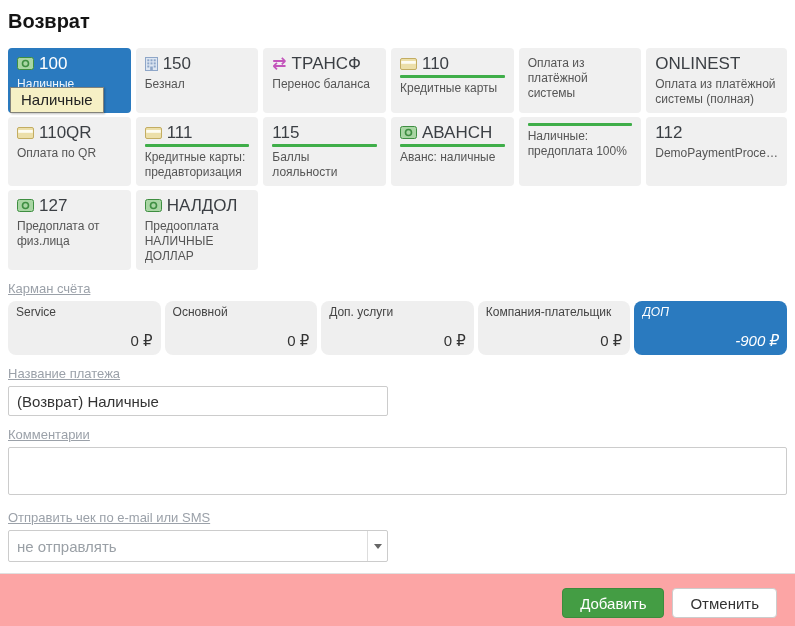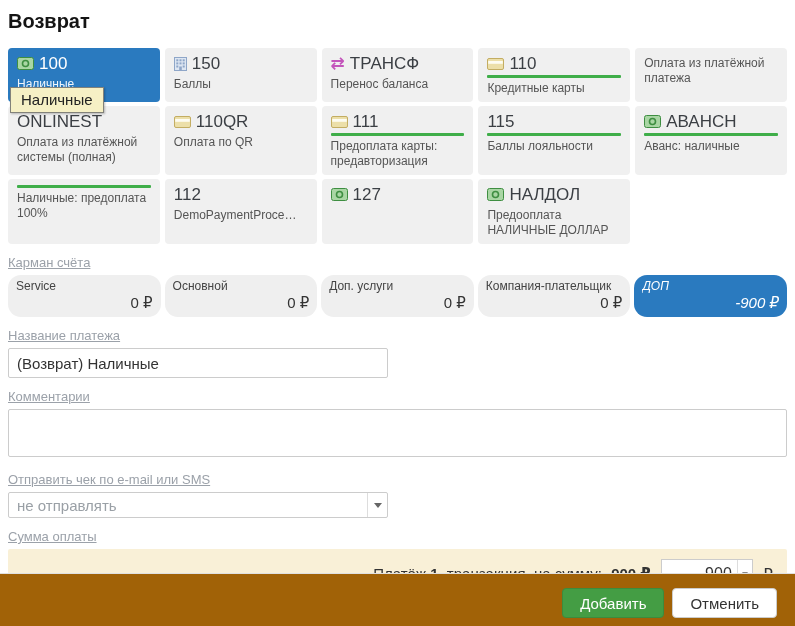--- a/index.html
+++ b/index.html
@@ -6,21 +6,21 @@
   html,body { margin:0; padding:0; }
   body {
     width:795px; height:626px;
     font-family:"Liberation Sans","DejaVu Sans",sans-serif;
     background:#fff; color:#333; position:relative; overflow:hidden;
   }
   .page { padding:0 8px; }
   .page-title { font-size:20px; font-weight:bold; color:#141414; margin:10px 0 15px; }
 
   
-  .tiles { display:grid; grid-template-columns:repeat(5,1fr); gap:4px 5px; }
+  .tiles { display:grid; grid-template-columns:repeat(6,1fr); gap:4px 5px; }
   .tile { background:#f0f0f0; border-radius:4px; padding:5px 9px 6px; min-height:52px; position:relative; cursor:pointer; }
   .tile .code-row { display:flex; align-items:center; gap:5px; font-size:17px; color:#3b3f44; line-height:21px; white-space:nowrap; }
   .tile .underline { height:3px; background:#3fae49; border-radius:1px; margin-top:1px; }
   .tile .label { font-size:12px; color:#555; margin-top:3px; line-height:15px; overflow:hidden; }
   .tile.selected { background:#2a7abf; }
   .tile.selected .code-row { color:#fff; }
   .tile.selected .label { color:#f0f6fc; }
   .tile-icon { display:inline-flex; align-items:center; }
   .transfer-glyph { color:#c355bb; font-size:17px; line-height:17px; font-weight:bold; }
 
@@ -28,54 +28,54 @@
     position:absolute; left:2px; top:39px; z-index:6;
     background:#f6f0c5; border:1px solid #82827a; color:#222;
     padding:3px 10px 4px; font-size:15px; white-space:nowrap;
     box-shadow:1px 1px 2px rgba(0,0,0,.25);
   }
 
   .section-label { font-size:13px; color:#9ba1a9; margin:11px 0 5px;text-decoration:underline; }
 
   
   .pockets { display:flex; gap:4px; }
-  .pocket { flex:1; background:#efefef; border-radius:13px; height:42px; padding:4px 8px 5px;
+  .pocket { flex:1; background:#efefef; border-radius:8px; height:54px; padding:4px 8px 5px;
             display:flex; flex-direction:column; justify-content:space-between; cursor:pointer; }
   .pocket .name { font-size:12px; color:#444; white-space:nowrap; overflow:hidden; }
   .pocket .value { font-size:15px; color:#333; text-align:right; }
   .pocket.selected { background:#2a7abf;font-style:italic; }
   .pocket.selected .name, .pocket.selected .value { color:#fff; }
 
   .text-input { width:380px; height:30px; border:1px solid #ccc; border-radius:2px;
                 padding:14px 8px; font-size:15px; color:#333; font-family:inherit; }
   .comments-area { width:100%; height:48px; border:1px solid #ccc; border-radius:2px;
                    padding:4px 8px; resize:none; font-family:inherit; font-size:14px; }
 
-  .select-box { width:380px; height:26px; border:1px solid #ccc; border-radius:2px;
+  .select-box { width:380px; height:32px; border:1px solid #ccc; border-radius:2px;
                 display:flex; align-items:center; background:#fff; cursor:pointer; }
   .select-box .sel-text { flex:1; padding:0 8px; font-size:15px; color:#9aa0a6; }
   .sel-arrow { width:20px; align-self:stretch; border-left:1px solid #ddd;
                display:flex; align-items:center; justify-content:center; }
   .caret { width:0; height:0; border-left:4px solid transparent; border-right:4px solid transparent;
            border-top:5px solid #666; }
 
   
   .sum-box { background:#f9f0d7; border-radius:2px; margin-top:5px; height:50px;
              display:flex; align-items:center; justify-content:flex-end; padding:0 14px; gap:10px; }
   .sum-text { font-size:15px; color:#333; }
   .sum-text b { font-weight:bold; }
   .sum-input-wrap { width:92px; height:31px; background:#fff; border:1px solid #ccc; display:flex; }
   .sum-input { flex:1; width:60px; border:none; outline:none; text-align:right;
                font-size:16px; padding:0 5px; font-family:inherit; color:#333; }
   .sum-spin { width:15px; border-left:1px solid #ddd; display:flex; align-items:center; justify-content:center; cursor:pointer; }
   .sum-spin .caret { border-left-width:3.5px; border-right-width:3.5px; border-top-width:4.5px; border-top-color:#888; }
   .sum-currency { font-size:16px; color:#333; }
 
   
-  .footer { position:absolute; left:0; right:0; top:573px; bottom:0; background:#a16207;
+  .footer { position:absolute; left:0; right:0; top:573px; bottom:0; background:#fca5a5;
             border-top:1px solid #e0e0e0; display:flex; justify-content:flex-end;
             align-items:flex-start; gap:8px; padding:14px 18px 16px; }
   .btn { height:30px; padding:0 17px; border-radius:4px; font-size:15px; font-family:inherit; cursor:pointer; }
   .btn-add { background:#449d44; border:1px solid #3d8b3d; color:#fff; }
   .btn-cancel { background:#fff; border:1px solid #ccc; color:#333; }
 </style>
 </head>
 <body>
 
 <div class="page">
@@ -108,21 +108,21 @@
                 <rect x="5.5" y="5.4" width="2" height="2"></rect>
                 <rect x="8.7" y="5.4" width="2" height="2"></rect>
                 <rect x="2.3" y="8.5" width="2" height="2"></rect>
                 <rect x="8.7" y="8.5" width="2" height="2"></rect>
                 <rect x="5.2" y="9.5" width="2.6" height="4"></rect>
               </g>
             </svg>
           </span>
           <span>150</span>
         </div>
-        <div class="label">Баллы</div>
+        <div class="label">Безнал</div>
       </div>
       <div class="tile">
         <div class="code-row">
           <span class="tile-icon">
             <span class="transfer-glyph">⇄</span>
           </span>
           <span>ТРАНСФ</span>
         </div>
         <div class="label">Перенос баланса</div>
       </div>
@@ -133,21 +133,21 @@
               <rect x="0.5" y="0.5" width="16" height="11" rx="1.5" fill="#ecdfa9" stroke="#c3ad62"></rect>
               <rect x="1.2" y="3" width="14.6" height="2.8" fill="#fdfcf2"></rect>
             </svg>
           </span>
           <span>110</span>
         </div>
         <div class="underline"></div>
         <div class="label">Кредитные карты</div>
       </div>
       <div class="tile">
-        <div class="label">Оплата из платёжной платежа</div>
+        <div class="label">Оплата из платёжной системы</div>
       </div>
       <div class="tile">
         <div class="code-row">
           <span>ONLINEST</span>
         </div>
         <div class="label">Оплата из платёжной системы (полная)</div>
       </div>
       <div class="tile">
         <div class="code-row">
           <span class="tile-icon">
@@ -164,21 +164,21 @@
         <div class="code-row">
           <span class="tile-icon">
             <svg width="17" height="12" viewBox="0 0 17 12">
               <rect x="0.5" y="0.5" width="16" height="11" rx="1.5" fill="#ecdfa9" stroke="#c3ad62"></rect>
               <rect x="1.2" y="3" width="14.6" height="2.8" fill="#fdfcf2"></rect>
             </svg>
           </span>
           <span>111</span>
         </div>
         <div class="underline"></div>
-        <div class="label">Предоплата карты: предавторизация</div>
+        <div class="label">Кредитные карты: предавторизация</div>
       </div>
       <div class="tile">
         <div class="code-row">
           <span>115</span>
         </div>
         <div class="underline"></div>
         <div class="label">Баллы лояльности</div>
       </div>
       <div class="tile">
         <div class="code-row">
@@ -206,20 +206,21 @@
       <div class="tile">
         <div class="code-row">
           <span class="tile-icon">
             <svg width="17" height="13" viewBox="0 0 17 13">
               <rect x="0.5" y="0.5" width="16" height="12" rx="2" fill="#a9d6a4" stroke="#3e8e41"></rect>
               <circle cx="8.5" cy="6.5" r="3" fill="none" stroke="#3e8e41" stroke-width="1.6"></circle>
             </svg>
           </span>
           <span>127</span>
         </div>
+        <div class="label">Предоплата от физ.лица</div>
       </div>
       <div class="tile">
         <div class="code-row">
           <span class="tile-icon">
             <svg width="17" height="13" viewBox="0 0 17 13">
               <rect x="0.5" y="0.5" width="16" height="12" rx="2" fill="#a9d6a4" stroke="#3e8e41"></rect>
               <circle cx="8.5" cy="6.5" r="3" fill="none" stroke="#3e8e41" stroke-width="1.6"></circle>
             </svg>
           </span>
           <span>НАЛДОЛ</span>

